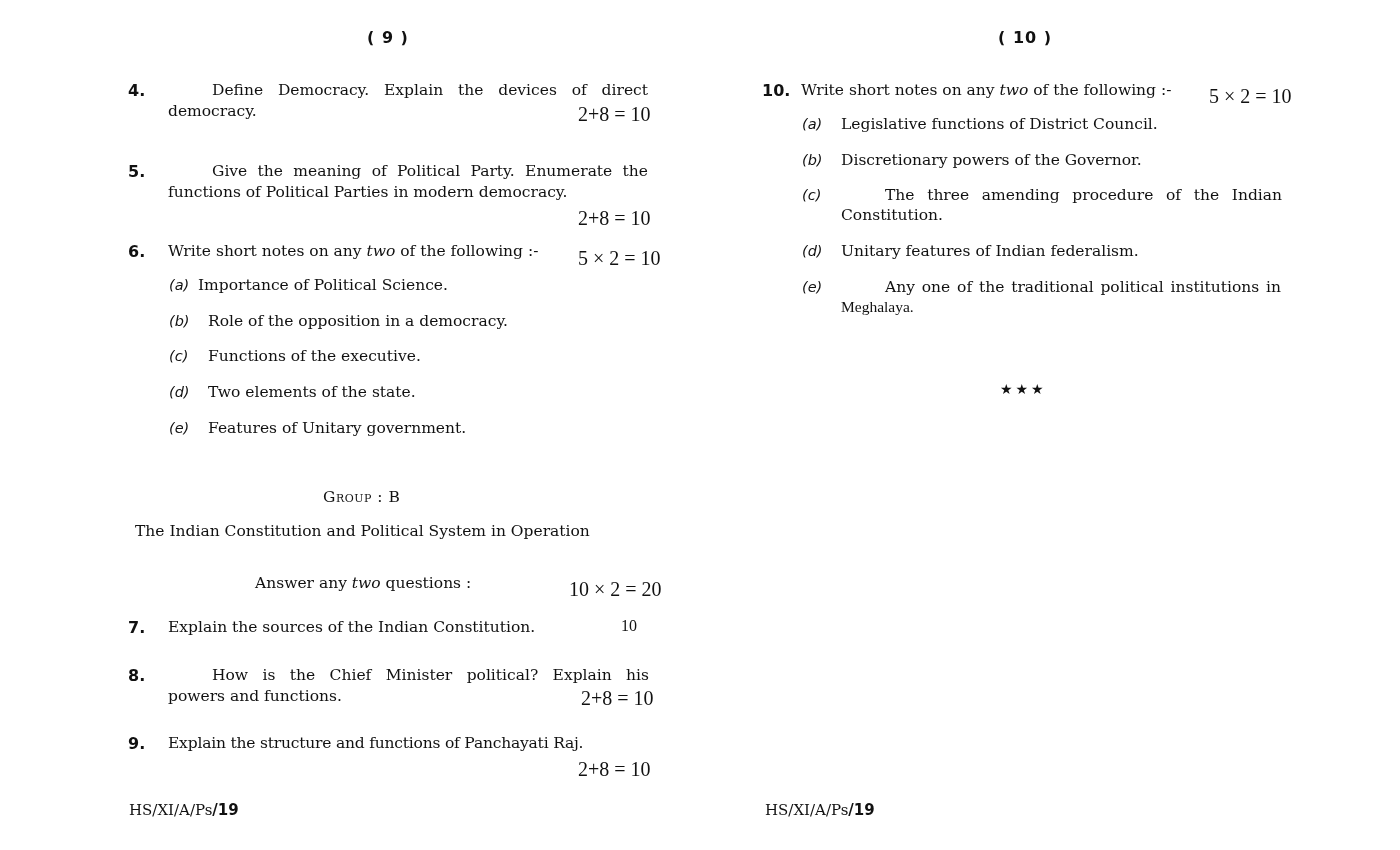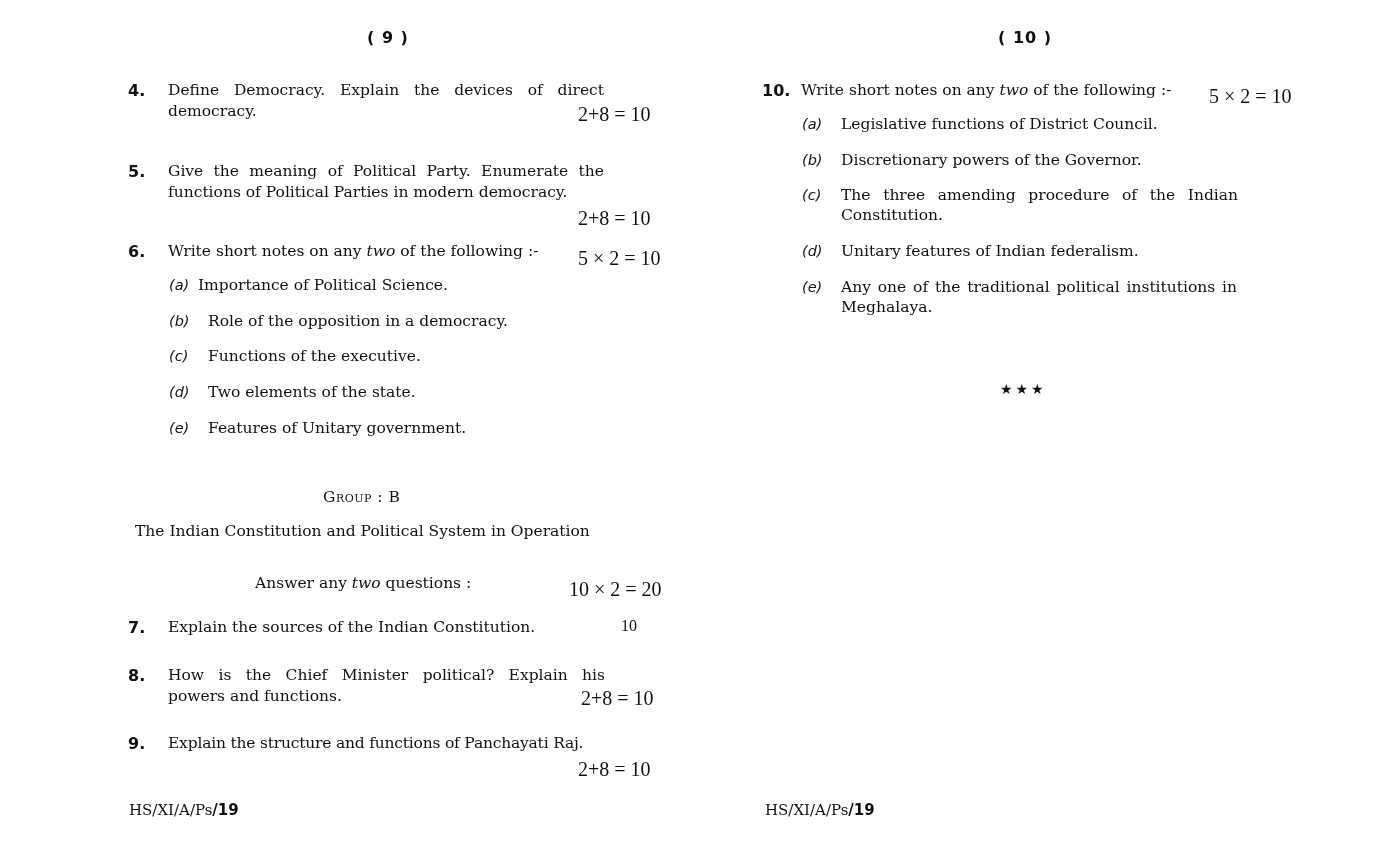--- a/index.html
+++ b/index.html
@@ -19,21 +19,21 @@
       font-weight: bold; font-size: 16px;
       letter-spacing: 1px;
     }
     .abs { position: absolute; white-space: nowrap; }
     .qnum {
       position: absolute;
       font-family: "DejaVu Sans", "Liberation Sans", sans-serif;
       font-weight: bold; font-size: 16px;
     }
     .qtext { position: absolute; line-height: 21px; text-align: center; }
-    .just { text-align: justify; text-align-last: justify; }
+    .just { text-align: justify; text-align-last: justify; margin-left: 44px; }
     .marks { position: absolute; font-family: "Liberation Serif", serif; font-size: 20px; white-space: nowrap; }
     .sub-label { position: absolute; font-style: italic; font-family: "DejaVu Sans", "Liberation Sans", sans-serif; font-size: 14.5px; }
     .sub-text { position: absolute; line-height: 20px; }
     em { font-style: italic; }
     .small-caps { font-variant: small-caps; letter-spacing: 0.5px; }
     .footer {
       position: absolute; top: 801px;
       font-family: "DejaVu Serif", serif; font-size: 15px;
     }
     .footer b { font-family: "DejaVu Sans", "Liberation Sans", sans-serif; }
@@ -136,20 +136,20 @@
       <div class="sub-text just" style="left:141px; top:185px; width:397px;">The three amending procedure of the Indian</div>
       <span class="sub-text" style="left:141px; top:205px; white-space:nowrap;">Constitution.</span>
     </div>
     <div>
       <span class="sub-label" style="left:102px; top:243px;">(d)</span>
       <span class="sub-text" style="left:141px; top:241px; white-space:nowrap;">Unitary features of Indian federalism.</span>
     </div>
     <div>
       <span class="sub-label" style="left:102px; top:279px;">(e)</span>
       <div class="sub-text just" style="left:141px; top:277px; width:396px;">Any one of the traditional political institutions in</div>
-      <span class="sub-text" style="left:141px; top:297px; white-space:nowrap;">Meghalaya.</span>
+      <span class="sub-text" style="left:141px; top:297px; white-space:nowrap;font-family:Liberation Serif, serif;">Meghalaya.</span>
     </div>
   </div>
 
   <div class="stars" style="left:300px; top:381px;">★★★</div>
 
   <div class="footer" style="left:65px;"><span>HS/XI/A/Ps</span><b>/19</b></div>
 </div>
 
 </body></html>

